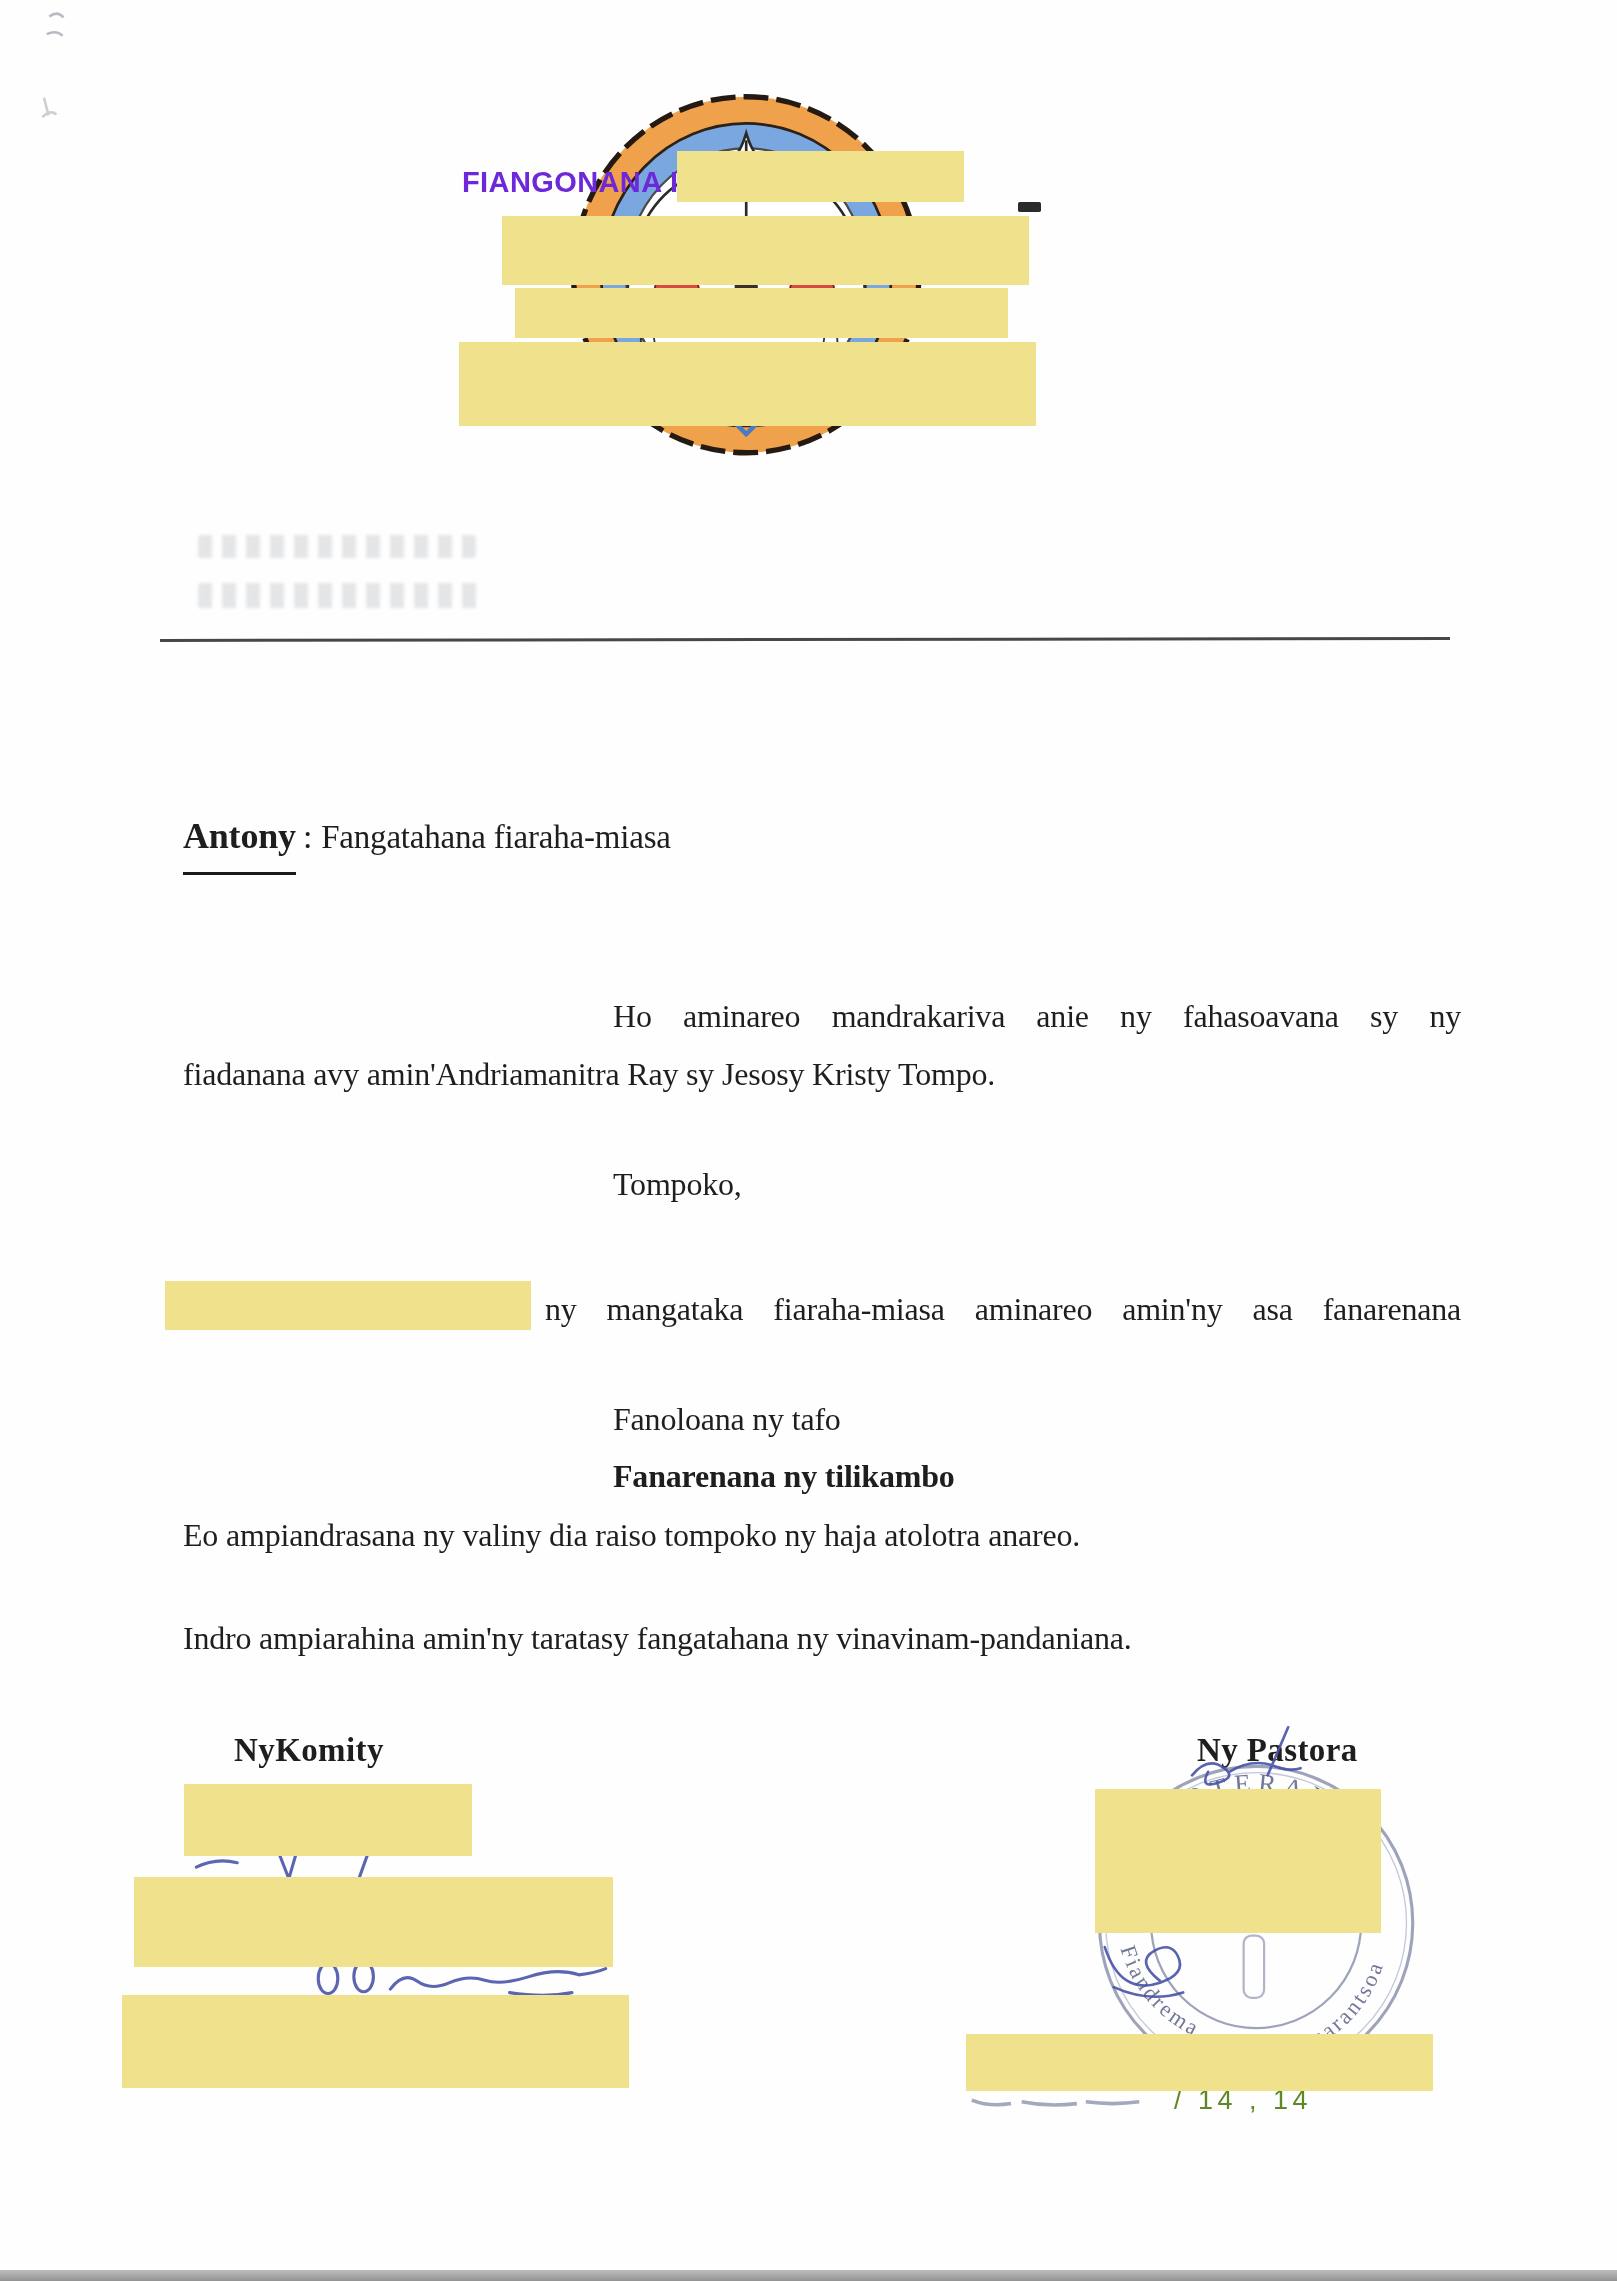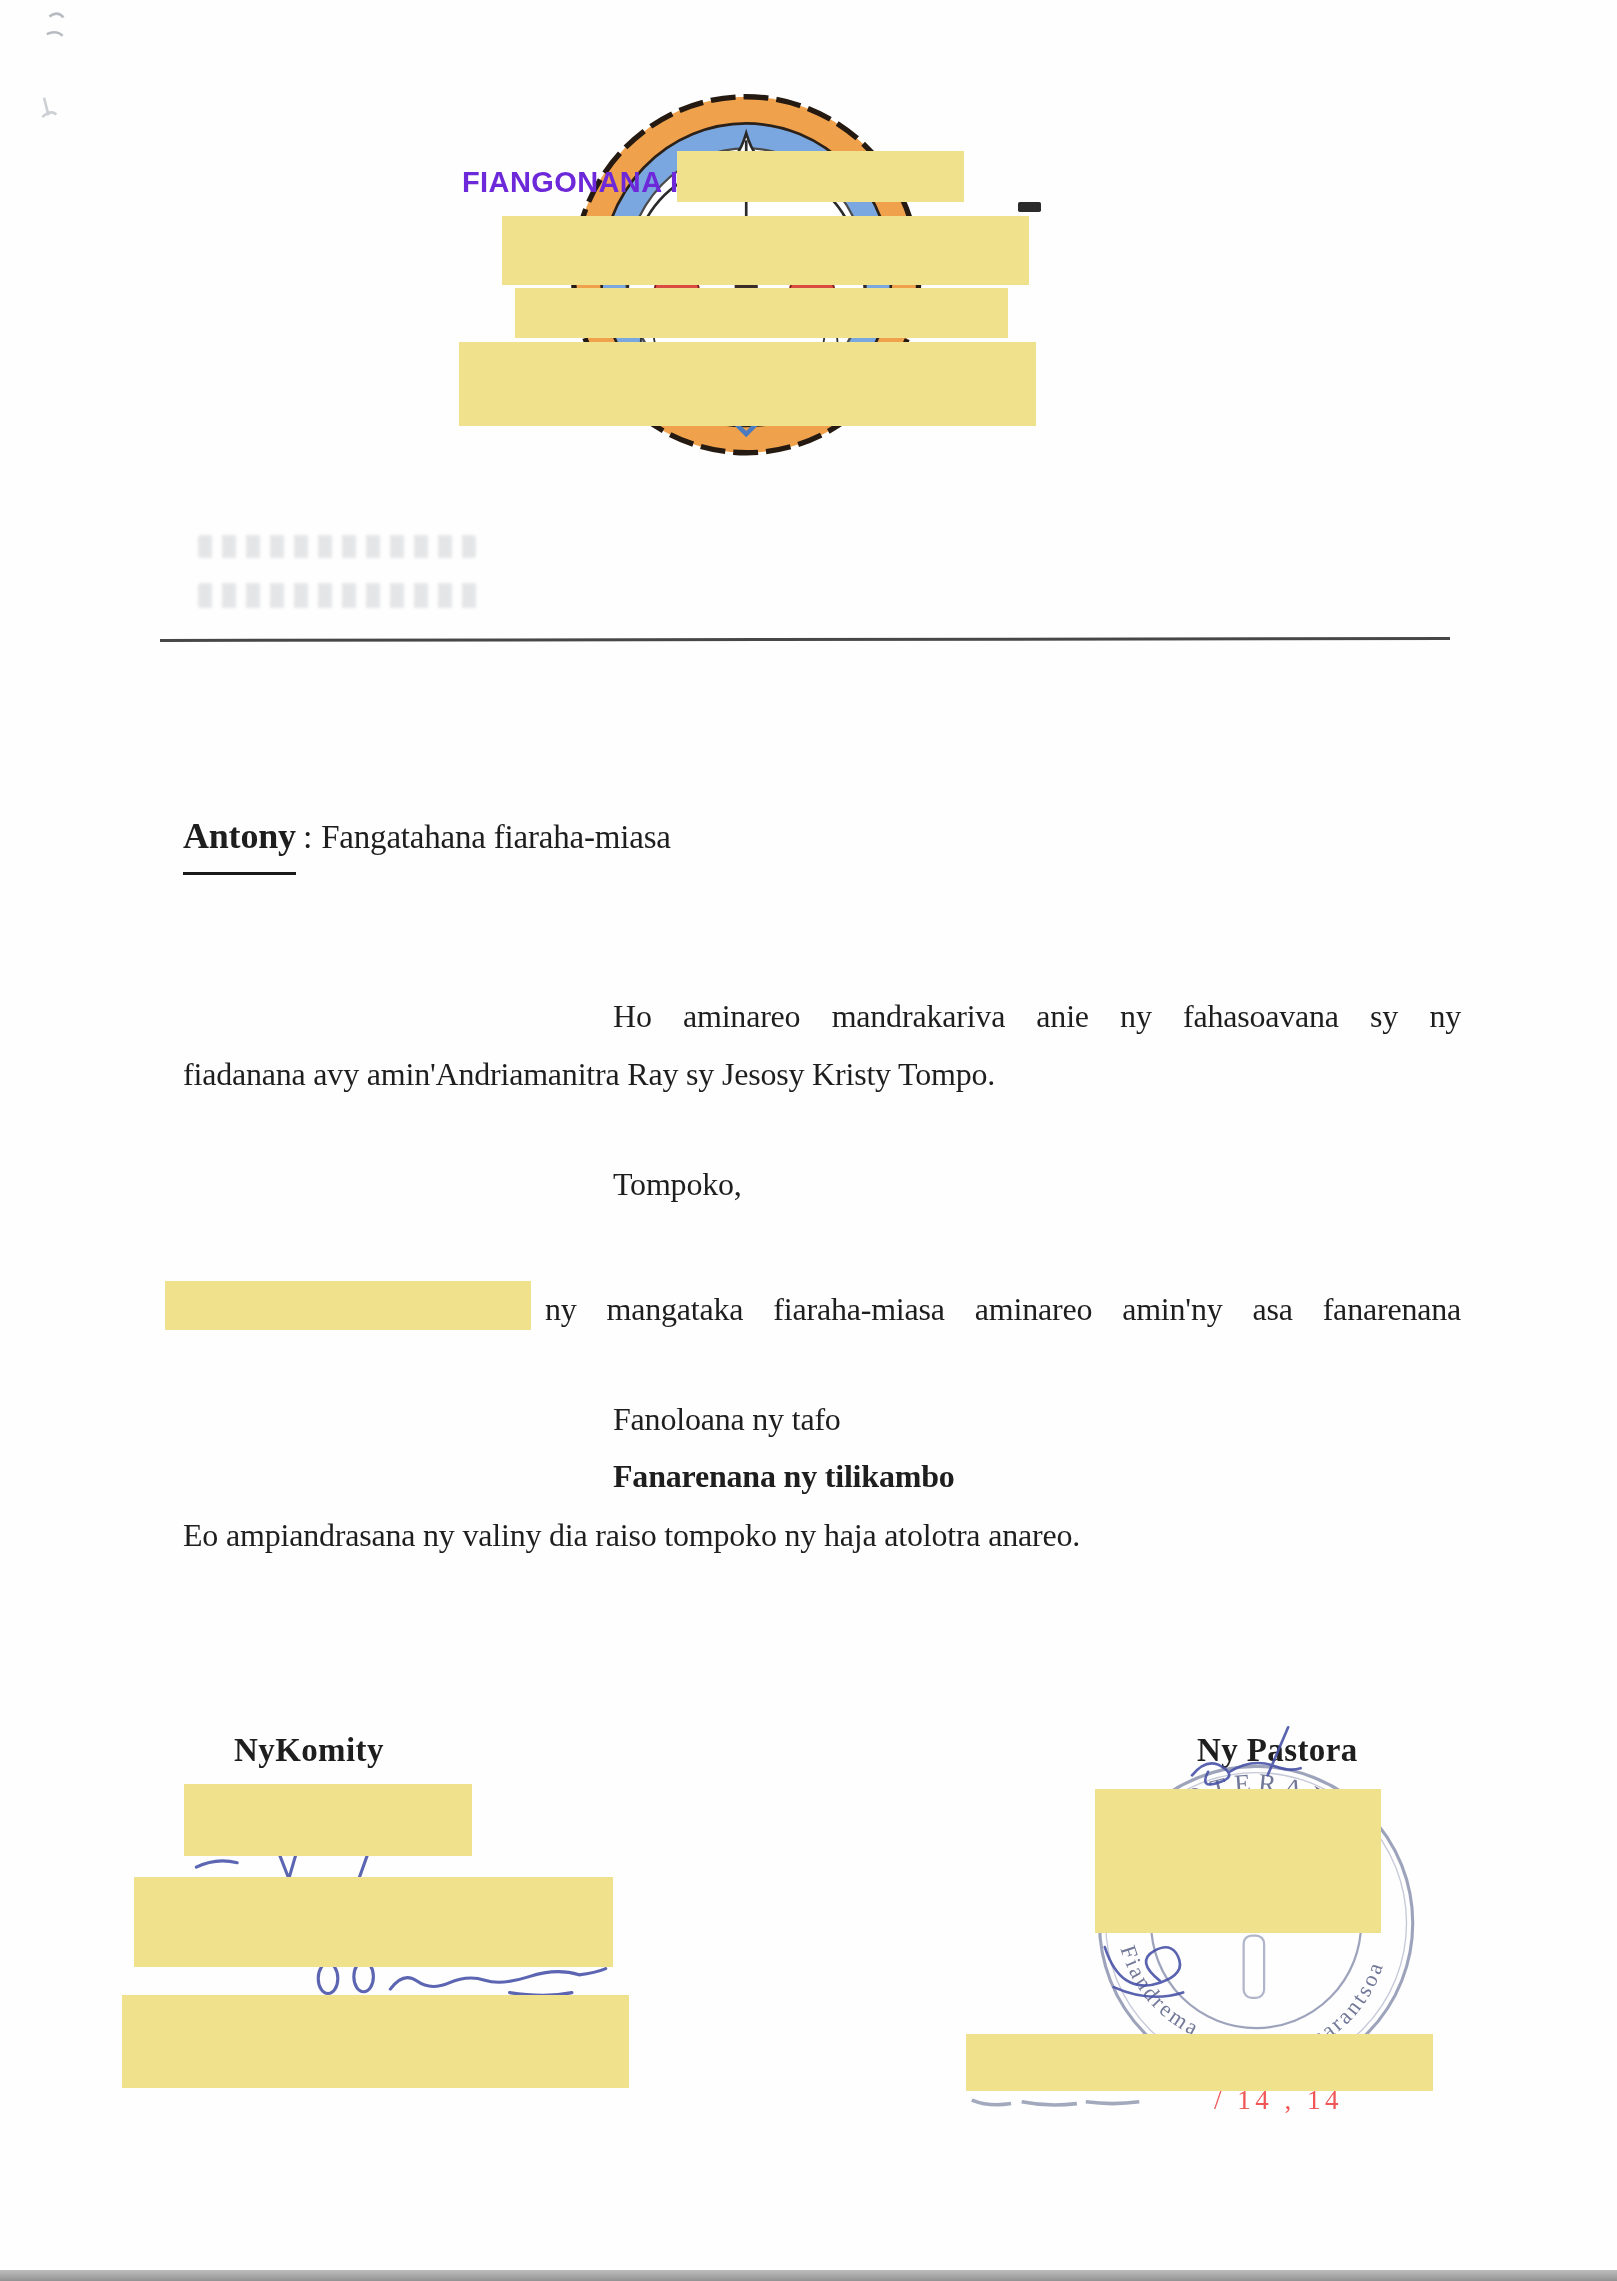--- a/index.html
+++ b/index.html
@@ -20,23 +20,22 @@
   .subject-colon{font-size:34px;margin-left:7.1px;}
   .subject-value{font-size:33px;margin-left:9px;}
   .sig-title{font-size:33px;font-weight:bold;letter-spacing:0.4px;z-index:2;}
   .faded-line{
     position:absolute;border-radius:3.6px;z-index:1;filter:blur(1.8px);opacity:.8;
     background:repeating-linear-gradient(90deg, rgba(175,178,184,.40) 0 14.3px, rgba(255,255,255,0) 14.3px 24px);
   }
   .rule{position:absolute;background:#474747;z-index:1;transform:rotate(-0.08deg);}
   .dash-mark{position:absolute;background:#2b2b2b;border-radius:1.8px;z-index:2;}
   .date-frag{
-    position:absolute;color:#ef4444;font-size:27px;letter-spacing:4.5px;opacity:.9;z-index:2;
-    font-family:Liberation Serif, serif;
-    margin-left:40px;
+    position:absolute;color:#4d7c0f;font-size:27px;letter-spacing:4.5px;opacity:.9;z-index:2;
+    font-family:Liberation Sans, sans-serif;
   }
   .bottom-strip{position:absolute;left:0;width:1617px;background:linear-gradient(180deg,#bdbdbd,#8f8f8f);z-index:6;}
   svg{position:absolute;overflow:visible;}
   .z2{z-index:2;} .z3{z-index:3;}
 </style>
 </head>
 <body>
 
 <div class="page">
 
@@ -83,20 +82,21 @@
   <div class="abs body-line" style="left:183px;top:1054px;">fiadanana avy amin'Andriamanitra Ray sy Jesosy Kristy Tompo.</div>
 
   <div class="abs body-line" style="left:613px;top:1164px;">Tompoko,</div>
 
   <div class="abs body-line just" style="left:545px;top:1289px;width:916px;">ny mangataka fiaraha-miasa aminareo amin'ny asa fanarenana</div>
 
   <div class="abs body-line" style="left:613px;top:1399px;">Fanoloana ny tafo</div>
   <div class="abs body-line" style="left:613px;top:1456px;font-weight:bold;">Fanarenana ny tilikambo</div>
 
   <div class="abs body-line" style="left:183px;top:1515px;">Eo ampiandrasana ny valiny dia raiso tompoko ny haja atolotra anareo.</div>
+  <div class="abs body-line" style="left:183px;top:1618px;">Indro ampiarahina amin'ny taratasy fangatahana ny vinavinam-pandaniana.</div>
 
   <div class="abs sig-title" style="left:234px;top:1732px;">NyKomity</div>
   <div class="abs sig-title" style="left:1197px;top:1732px;">Ny Pastora</div>
 
   <svg class="z3" style="left:178px;top:1836px;" width="446" height="178" viewBox="0 0 500 200">
     <g stroke="#4b55aa" stroke-width="3.5" fill="none" opacity=".9" stroke-linecap="round">
       <path d="M20,35 q22,-11 46,-5"></path>
       <path d="M110,12 l14,36 l11,-38"></path>
       <path d="M190,10 q20,-9 27,-2 l-15,42"></path>
       <ellipse cx="168" cy="160" rx="11" ry="17"></ellipse>

